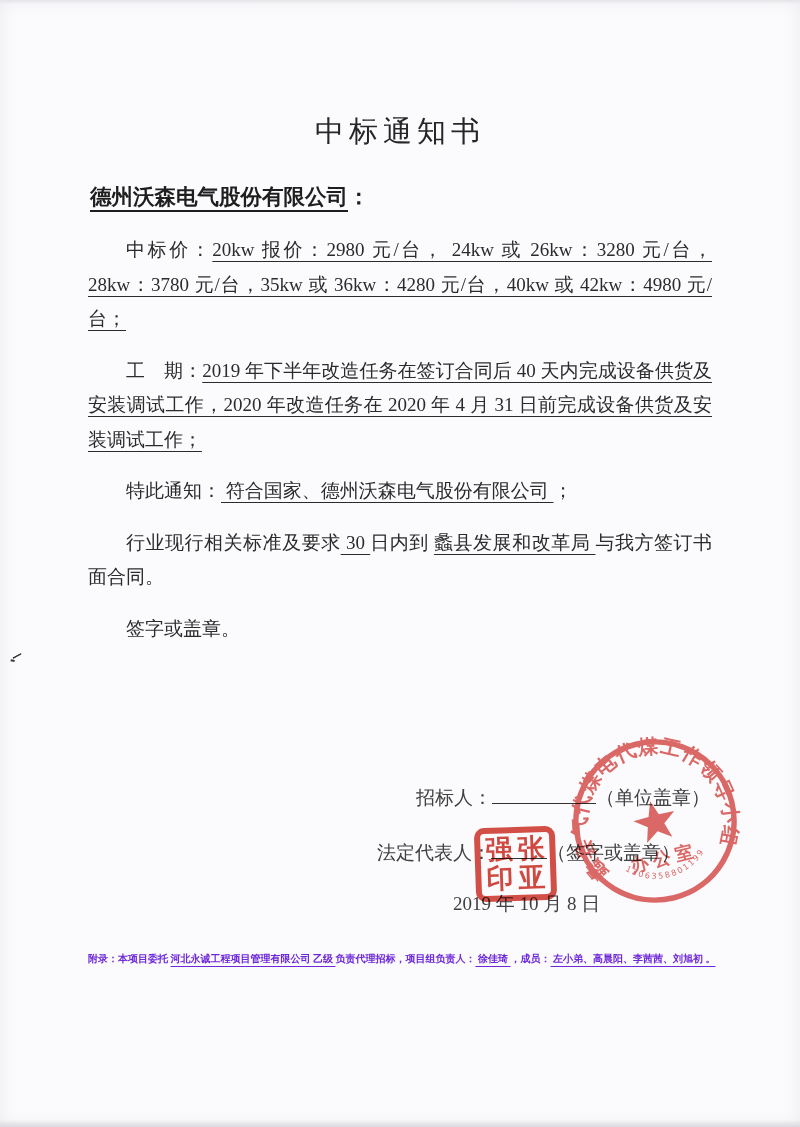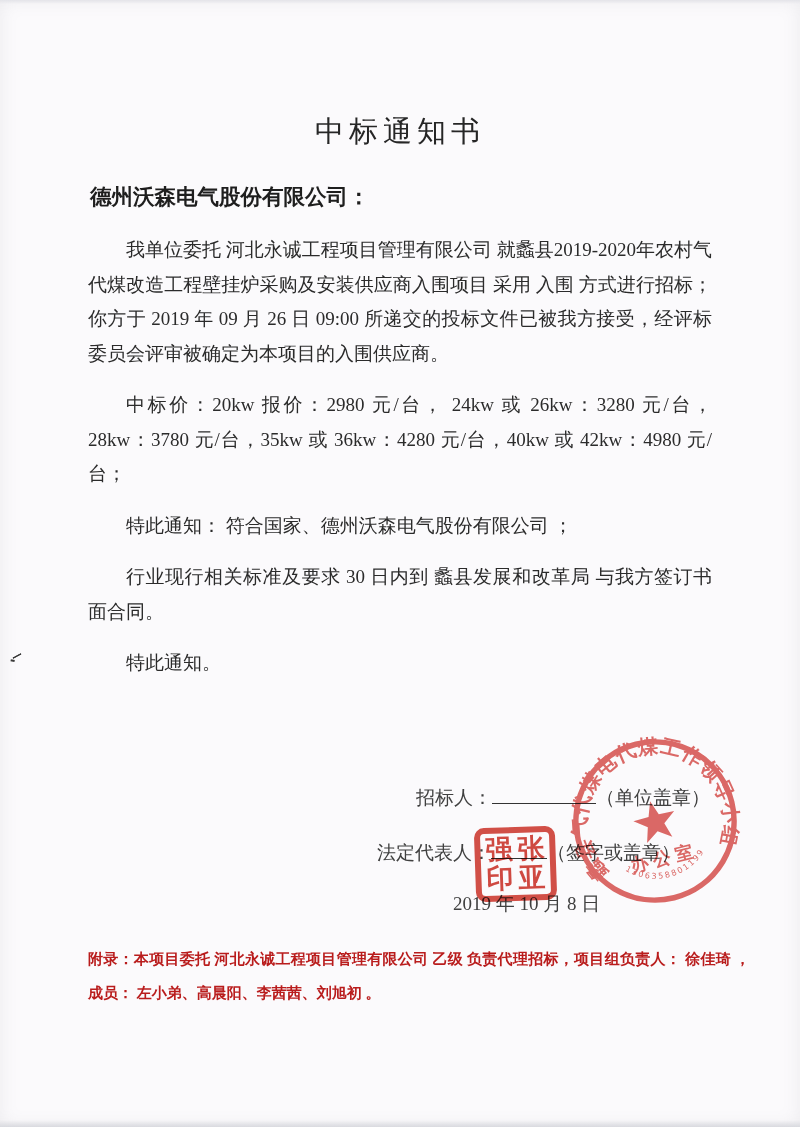--- a/index.html
+++ b/index.html
@@ -12,30 +12,30 @@
   #page::after{content:"";position:absolute;left:0;right:0;bottom:0;height:7px;
     background:linear-gradient(to top,#d9dadf,rgba(217,218,223,0));pointer-events:none;}
   #page::before{content:"";position:absolute;left:0;right:0;top:0;height:4px;
     background:linear-gradient(to bottom,#e4e4e9,rgba(228,228,233,0));pointer-events:none;}
 
   .flow{position:absolute;left:88px;top:112px;width:624px;}
   .doc-title{font-size:29px;letter-spacing:5px;text-align:center;margin:0 0 30px 0;font-weight:400;color:#262626;}
   .recipient{font-size:21.5px;font-weight:bold;margin:0 0 22px 2px;color:#1e1e1e;}
   p.body-par{font-size:19px;line-height:34.5px;margin:0 0 17px 0;text-indent:2em;text-align:justify;color:#2b2b2b;}
   p.closing{margin-top:6px;}
-  .u{text-underline-offset:5px;text-decoration-thickness:1.2px;margin-top:8px;}
+  .u{text-decoration:underline;text-underline-offset:5px;text-decoration-thickness:1.2px;margin-top:8px;}
   .recipient .u{text-underline-offset:6px;text-decoration-thickness:1.6px;}
 
   .sig{position:absolute;font-size:19px;color:#404040;white-space:nowrap;}
   .blank{display:inline-block;border-bottom:1.4px solid #333;height:1em;vertical-align:baseline;}
   .blank.bidder{width:104px;}
   .blank.legal{width:56px;}
 
-  .appendix{position:absolute;left:88px;top:942px;width:662px;font-size:15px;font-weight:bold;
-    line-height:34px;text-align:justify;color:#b91c1c;}
+  .appendix{position:absolute;left:88px;top:942px;width:662px;font-size:10px;font-weight:bold;
+    line-height:34px;text-align:justify;color:#6d28d9;}
   .appendix .u{text-underline-offset:4px;}
 
   .round-seal{position:absolute;left:570px;top:736px;width:170px;height:170px;
     transform:rotate(-14deg);opacity:.85;mix-blend-mode:multiply;pointer-events:none;}
   .square-seal{position:absolute;left:475px;top:827px;transform:rotate(-2deg);
     border:6px solid #d24138;border-radius:10px;padding:2px 5px;
     display:grid;grid-template-columns:auto auto;column-gap:5px;row-gap:0;
     color:#cf3a32;font-weight:bold;font-size:27px;line-height:29px;
     opacity:.92;mix-blend-mode:multiply;pointer-events:none;}
   .square-seal span{display:block;}
@@ -47,25 +47,25 @@
 </style>
 </head>
 <body>
 
 <div id="page">
 
   <div class="flow">
     <h1 class="doc-title">中标通知书</h1>
     <div class="recipient"><span class="u">德州沃森电气股份有限公司</span><span>：</span></div>
 
-    <p class="body-par"><span>我单位委托 </span><span class="u">河北永诚工程项目管理有限公司</span><span> 就</span><span class="u">蠡县2019-2020年农村气代煤改造工程壁挂炉采购及安装供应商入围项目</span><span> 采用 </span><span class="u">入围</span><span> 方式进行招标；你方于 </span><span class="u">2019 年 09 月 26 日 09:00 </span><span>所递交的投标文件已被我方接受，经评标委员会评审被确定为本项目的入围供应商。</span></p>
     <p class="body-par"><span>中标价：</span><span class="u">20kw 报价：2980 元/台，  24kw 或 26kw：3280 元/台，28kw：3780 元/台，35kw 或 36kw：4280 元/台，40kw 或 42kw：4980 元/台；</span></p>
+    <p class="body-par"><span>工　期：</span><span class="u">2019 年下半年改造任务在签订合同后 40 天内完成设备供货及安装调试工作，2020 年改造任务在 2020 年 4 月 31 日前完成设备供货及安装调试工作；</span></p>
     <p class="body-par"><span>特此通知：</span><span class="u"> 符合国家、德州沃森电气股份有限公司 </span><span>；</span></p>
     <p class="body-par"><span>行业现行相关标准及要求</span><span class="u"> 30 </span><span>日内到 </span><span class="u">蠡县发展和改革局 </span><span>与我方签订书面合同。</span></p>
-    <p class="body-par closing"><span>特此通知。</span></p>
+    <p class="body-par closing"><span>签字或盖章。</span></p>
   </div>
 
   <div class="sig" style="left:416px;top:784px;">
     <span>招标人：</span><span class="blank bidder"></span><span>（单位盖章）</span>
   </div>
 
   <div class="sig" style="left:377px;top:839px;">
     <span>法定代表人：</span><span class="blank legal"></span><span>（签字或盖章）</span>
   </div>
 

